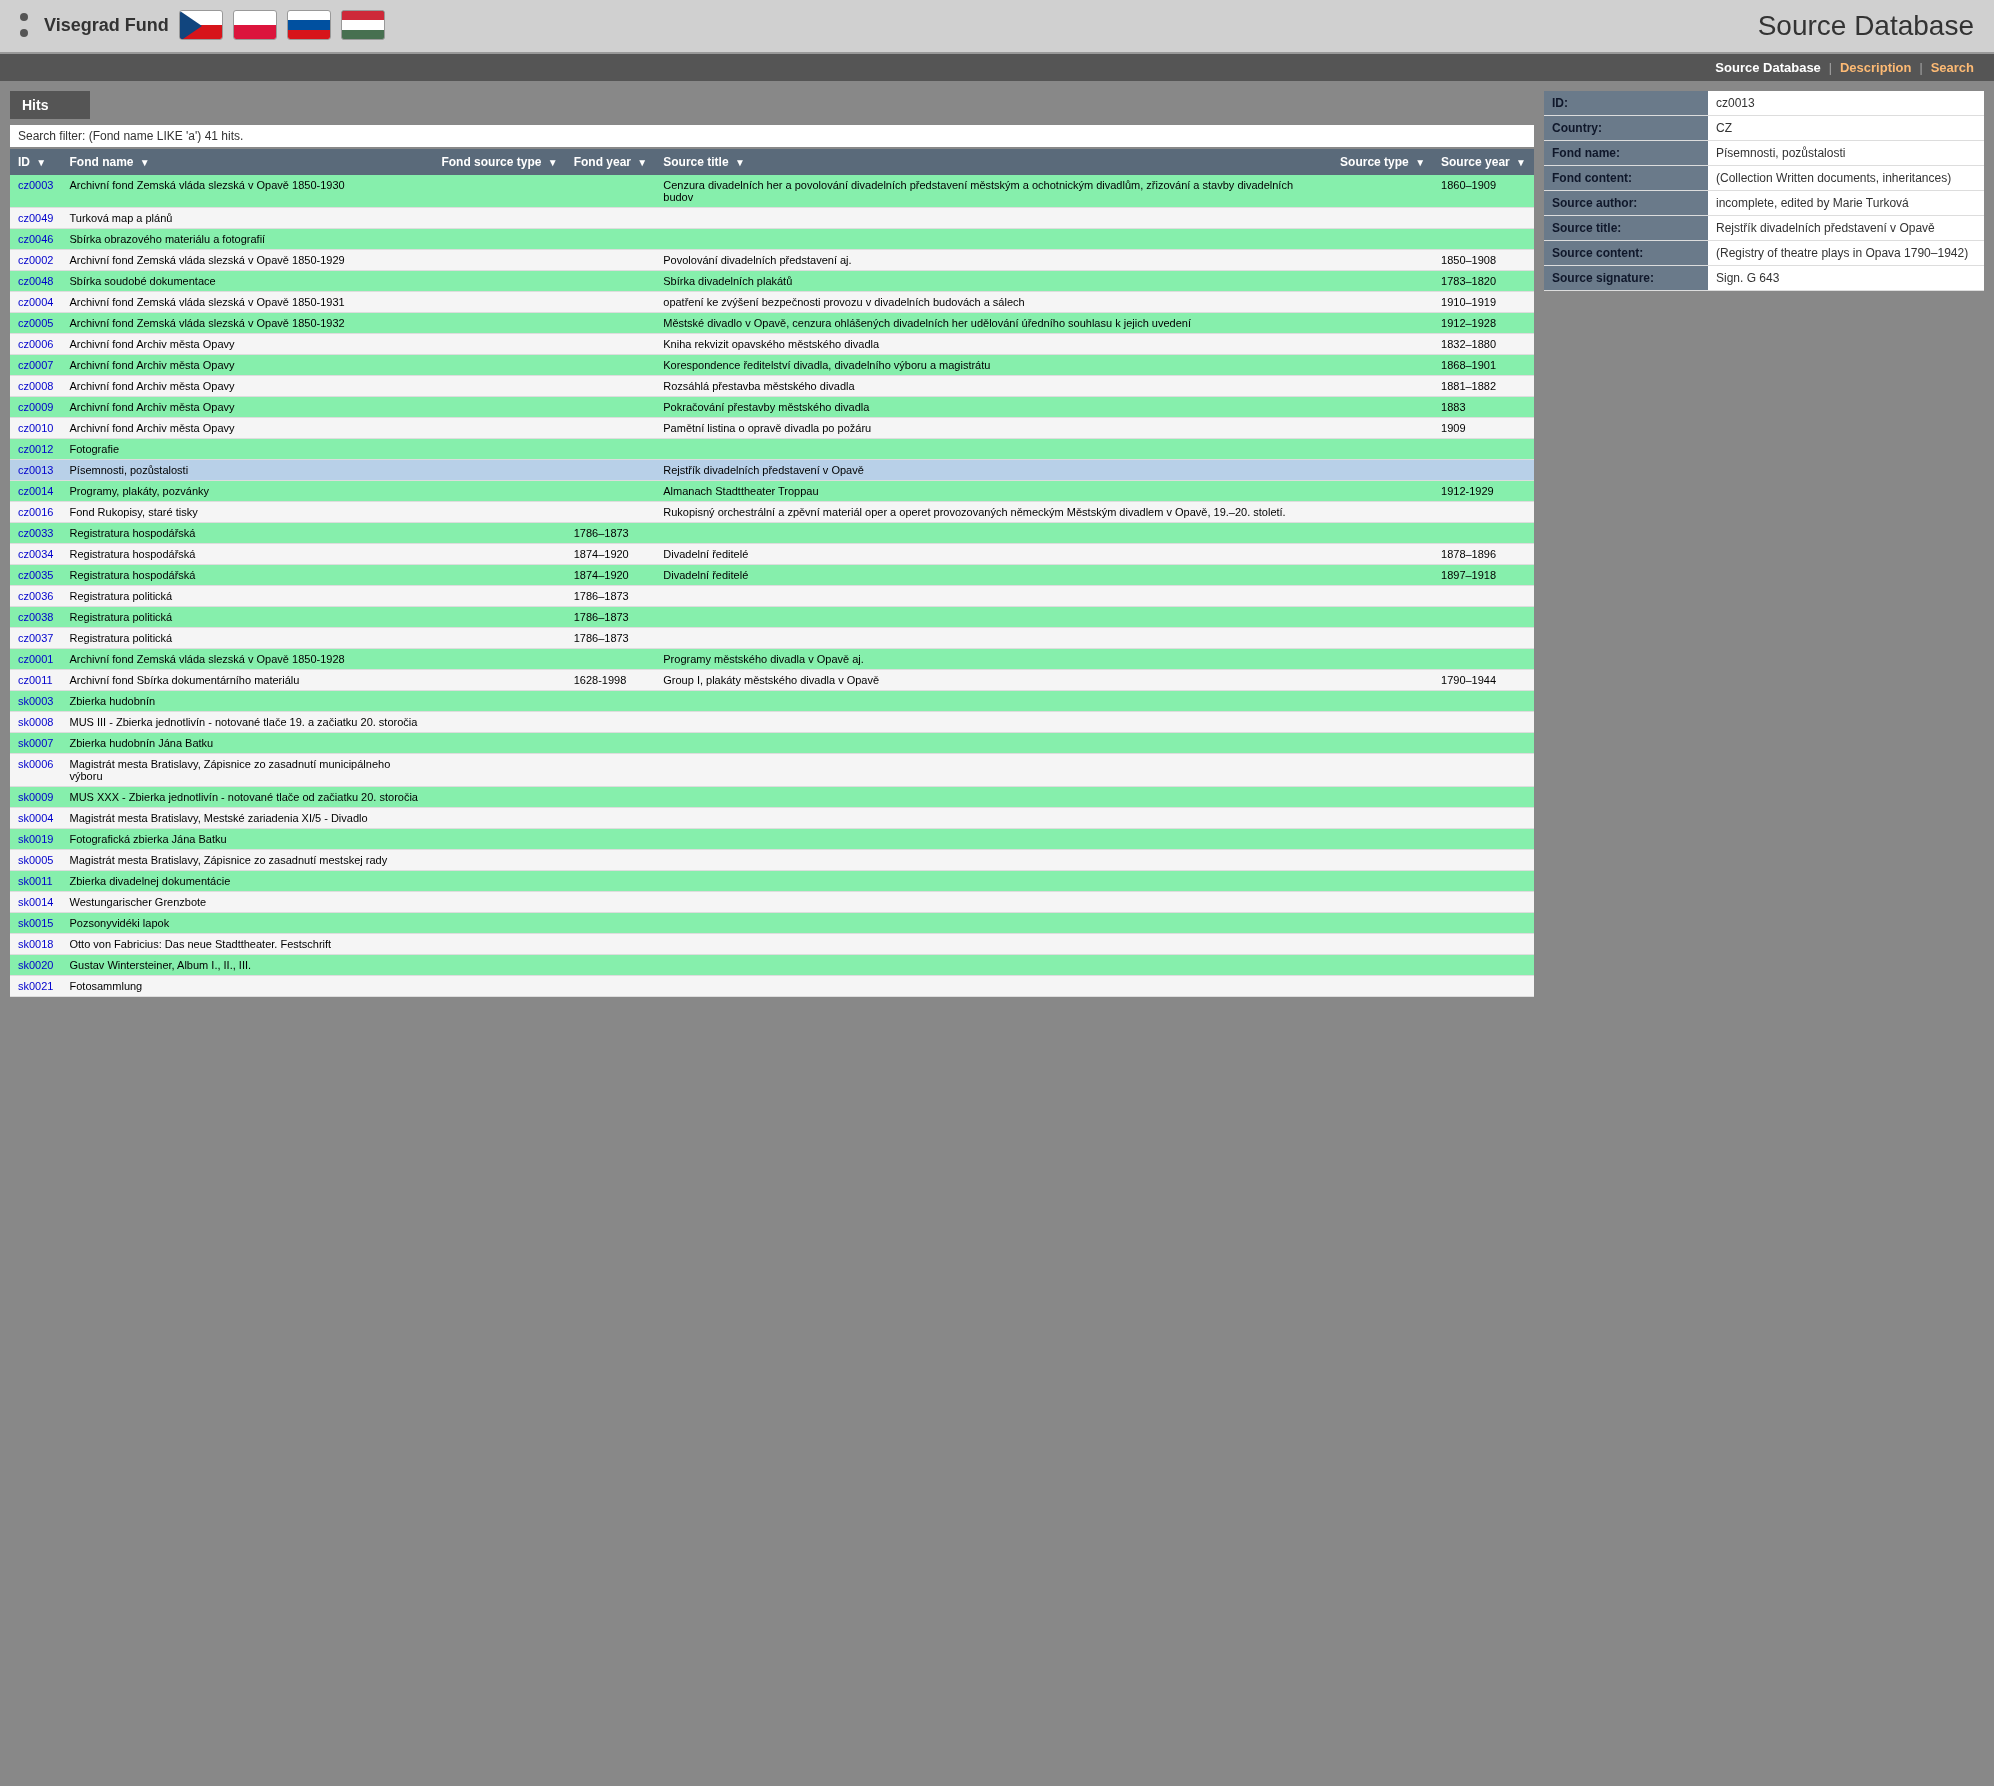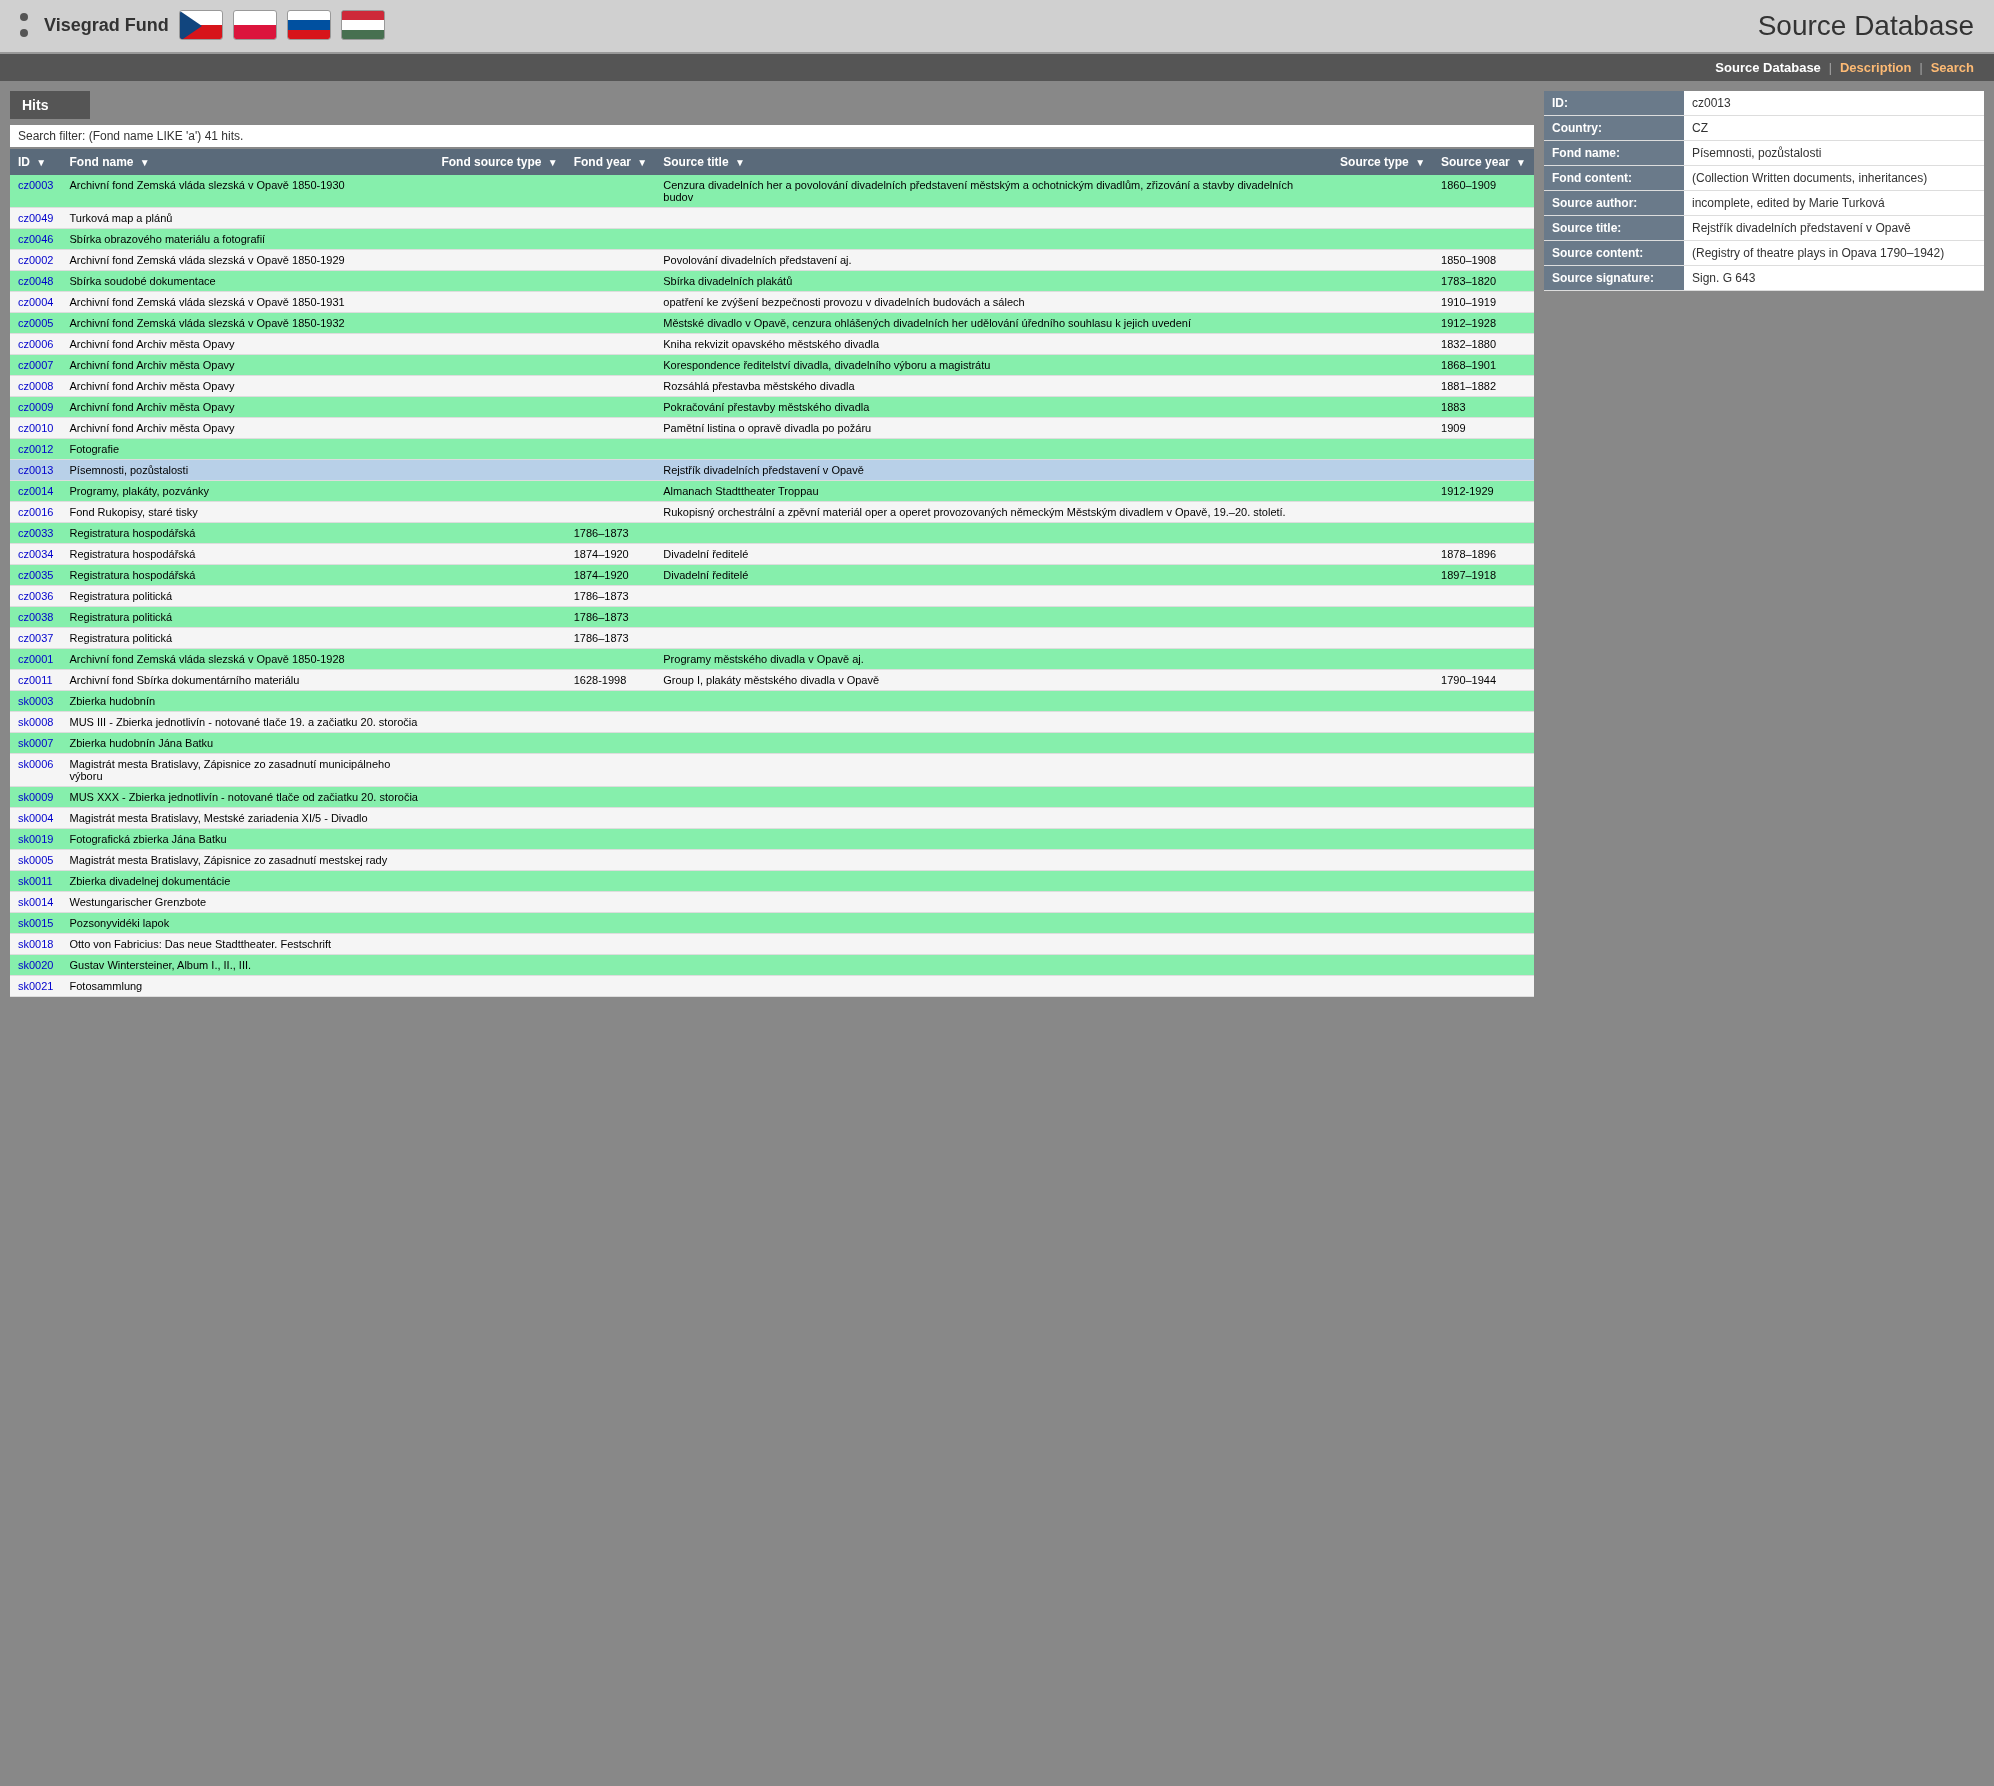--- a/index.html
+++ b/index.html
@@ -192,22 +192,22 @@
       background: white;
     }
     #detail-table td {
       padding: 5px 8px;
       border-bottom: 1px solid #ddd;
       font-size: 12px;
       vertical-align: top;
     }
     #detail-table td:first-child {
       background: #6a7a8a;
-      color: #ffffff;
-      width: 140px;
+      color: #0f172a;
+      width: 164px;
       white-space: nowrap;
       font-weight: bold;
     }
     #detail-table td:last-child {
       background: white;
       color: #333;
     }
   </style>
 </head>
 <body>

